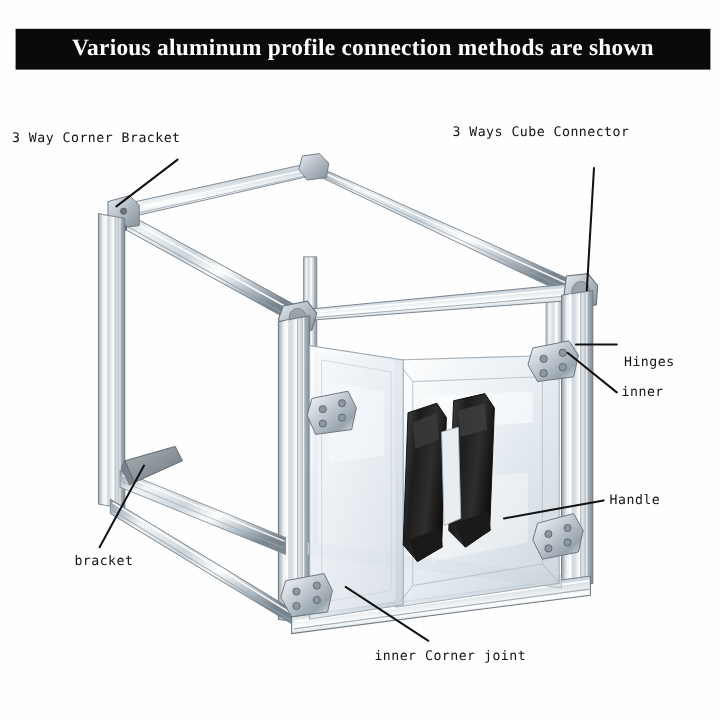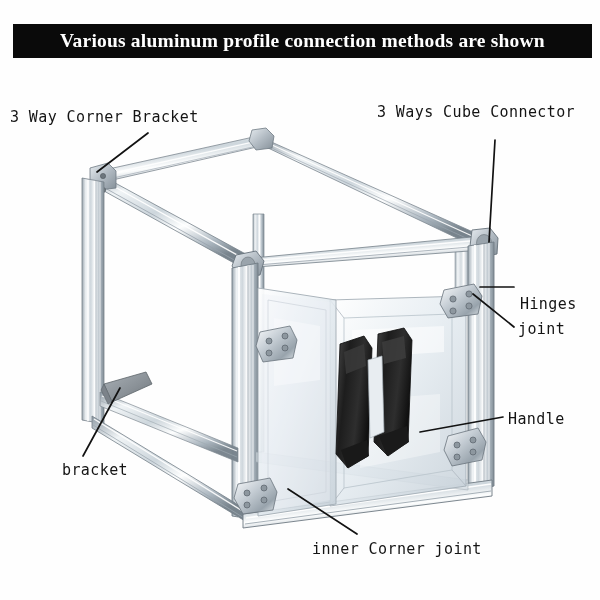--- a/index.html
+++ b/index.html
@@ -31,21 +31,21 @@
     font-weight:bold;
     font-size:19.5px;
     letter-spacing:.2px;
     white-space:nowrap;
   }
 
   
   .label{
     position:absolute;
     font-family:"DejaVu Sans Mono","Liberation Mono",monospace;
-    font-size:15px;
+    font-size:11px;
     color:#141414;
     white-space:pre;
     letter-spacing:.4px;
   }
 
   
   .stage{position:absolute;left:0;top:0;width:600px;height:600px;}
 </style>
 </head>
 <body>
@@ -271,18 +271,18 @@
       <line x1="514" y1="327" x2="473" y2="294"></line>
       <line x1="503" y1="417" x2="420" y2="432"></line>
       <line x1="83" y1="456" x2="120" y2="388"></line>
       <line x1="357" y1="534" x2="288" y2="489"></line>
     </g>
   </svg>
 
   <div class="label" style="left:10px;  top:108px;">3 Way Corner Bracket</div>
   <div class="label" style="left:377px; top:103px;">3 Ways Cube Connector</div>
   <div class="label" style="left:520px; top:279px;margin-top:16px;">Hinges</div>
-  <div class="label" style="left:518px; top:320px;">joint</div>
+  <div class="label" style="left:518px; top:320px;">inner</div>
   <div class="label" style="left:508px; top:410px;">Handle</div>
   <div class="label" style="left:14px;  top:461px;margin-left:48px;">bracket</div>
   <div class="label" style="left:312px; top:540px;">inner Corner joint</div>
 
 </div>
 
 </body></html>

